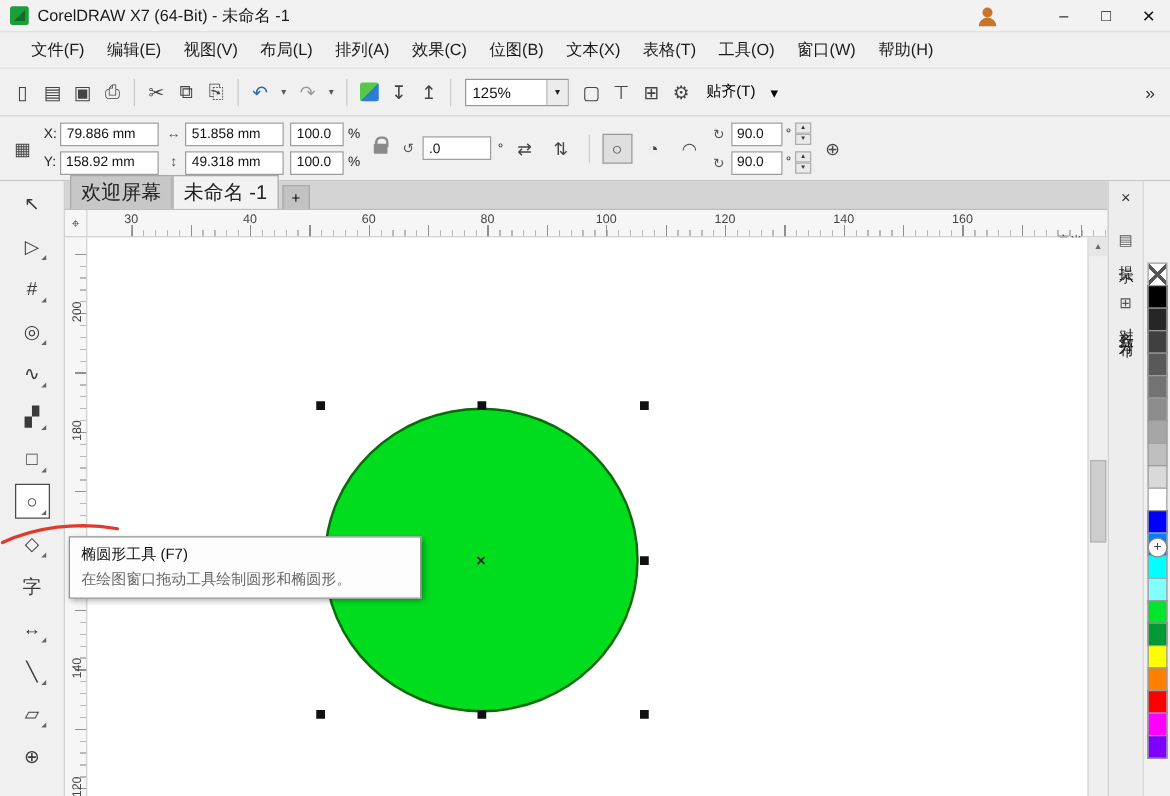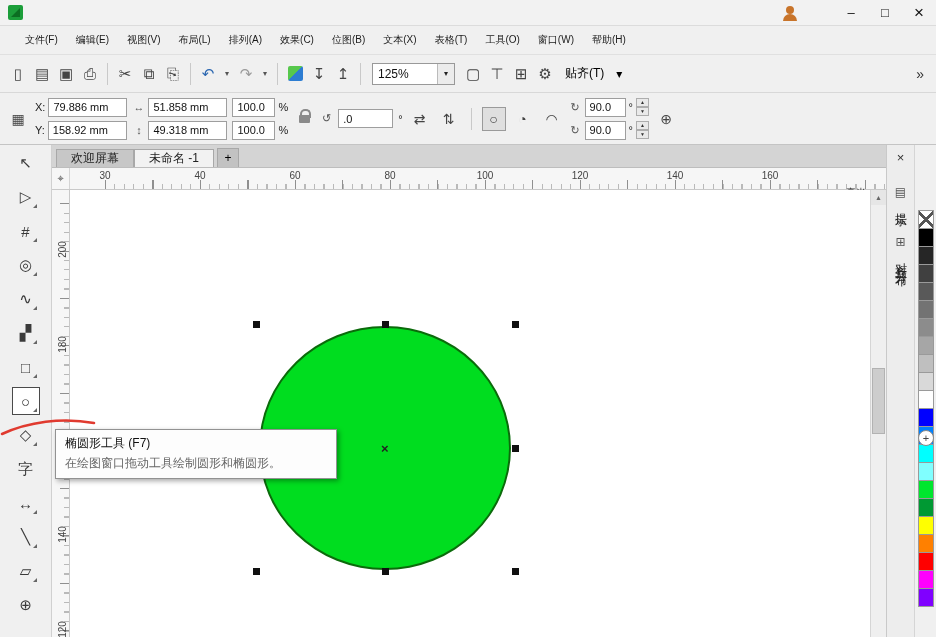--- a/index.html
+++ b/index.html
@@ -13,21 +13,21 @@
   .applogo::after { content:""; position:absolute; left:3px; top:3px; width:9px; height:9px; background:#0c6e22; clip-path:polygon(0 100%,100% 0,100% 100%); }
   .title { font-size:13px; color:#1a1a1a; }
   .user-ico { margin-left:auto; width:16px; height:16px; position:relative; margin-right:36px; cursor:pointer; }
   .user-ico::before { content:""; position:absolute; left:4px; top:1px; width:8px; height:8px; border-radius:50%; background:#c8742a; }
   .user-ico::after { content:""; position:absolute; left:1px; top:9px; width:14px; height:7px; border-radius:7px 7px 0 0; background:#c8742a; }
   .wbtn { width:34px; height:25px; border:none; background:none; font-size:13px; color:#111; cursor:pointer; }
   .wbtn.close { font-size:17px; }
 
   
   .menubar { height:28px; display:flex; align-items:center; padding-left:16px; background:#f0f0f0; }
-  .menu-item { padding:4px 9px; font-size:10px; color:#1a1a1a; background:none; border:none; cursor:pointer; white-space:nowrap; }
+  .menu-item { padding:4px 9px; font-size:13px; color:#1a1a1a; background:none; border:none; cursor:pointer; white-space:nowrap; }
 
   
   .toolbar { height:38px; display:flex; align-items:center; padding:0 6px; background:#f0f0f0; border-top:1px solid #e0e0e0; }
   .tbtn { min-width:24px; height:26px; display:flex; align-items:center; justify-content:center; font-size:15px; color:#444; background:none; border:1px solid transparent; cursor:pointer; }
   .tbtn.undo { color:#2a66b0; }
   .tbtn.redo { color:#9a9a9a; }
   .ddbtn { width:14px; height:26px; border:none; background:none; font-size:8px; color:#555; cursor:pointer; }
   .sep { width:1px; height:22px; background:#c9c9c9; margin:0 5px; }
   .connect-ic { width:15px; height:15px; border-radius:2px; background:linear-gradient(135deg,#57c84d 0 50%,#2d7dd2 50% 100%); }
   .combo { display:flex; align-items:center; height:22px; background:#fff; border:1px solid #999; margin:0 6px; }
@@ -58,21 +58,21 @@
 
   
   .toolbox { width:52px; background:#f0f0f0; border-right:1px solid #d0d0d0; display:flex; flex-direction:column; align-items:center; padding-top:4px; }
   .tool { width:28px; height:28px; margin-bottom:6px; display:flex; align-items:center; justify-content:center; font-size:15px; color:#3a3a3a; background:none; border:1px solid transparent; cursor:pointer; position:relative; flex:none; }
   .tool.fly::after { content:""; position:absolute; right:2px; bottom:2px; border-left:4px solid transparent; border-bottom:4px solid #666; }
   .tool.active { border:1px solid #4a4a4a; background:#fff; }
 
   
   .center { flex:1; display:flex; flex-direction:column; min-width:0; }
   .doctabs { height:23px; display:flex; align-items:flex-end; background:#d4d4d4; border-bottom:1px solid #bdbdbd; padding-left:4px; }
-  .dtab { height:18px; padding:0 14px; display:flex; align-items:center; font-size:12px; color:#222; background:#c7c7c7; border:1px solid #a8a8a8; border-bottom:none; cursor:pointer; }
+  .dtab { height:27px; padding:0 8px; display:flex; align-items:center; font-size:16px; color:#222; background:#c7c7c7; border:1px solid #a8a8a8; border-bottom:none; cursor:pointer; }
   .dtab.active { background:#f2f2f2;margin-top:20px; }
   .newtab { width:22px; height:19px; margin-left:3px; display:flex; align-items:center; justify-content:center; background:#c2c2c2; border:1px solid #a8a8a8; border-bottom:none; font-size:12px; cursor:pointer; }
 
   .hrulerrow { height:22px; display:flex; background:#f6f6f6; border-bottom:1px solid #c9c9c9; }
   .corner { width:18px; display:flex; align-items:center; justify-content:center; font-size:11px; color:#555; border-right:1px solid #d4d4d4; }
   .hruler { flex:1; position:relative; font-size:10px; color:#444;
     background:
       repeating-linear-gradient(90deg,#8f8f8f 0 1px,transparent 1px 47.5px) 35px 100% / 100% 9px no-repeat,
       repeating-linear-gradient(90deg,#b9b9b9 0 1px,transparent 1px 9.5px) 35px 100% / 100% 5px no-repeat;
   }
@@ -120,20 +120,21 @@
   .tooltip .tt-body { font-size:12px; color:#666; margin-top:3px; }
   .annotation { position:absolute; left:0; top:406px; z-index:25; pointer-events:none; }
 </style>
 </head>
 <body>
 
 <div id="app">
 
   <div class="titlebar">
     <span class="applogo"></span>
+    <span class="title">CorelDRAW X7 (64-Bit) - 未命名 -1</span>
     <span class="user-ico"></span>
     <button class="wbtn">–</button>
     <button class="wbtn">□</button>
     <button class="wbtn close">×</button>
   </div>
 
   <div class="menubar">
     <button class="menu-item">文件(F)</button>
     <button class="menu-item">编辑(E)</button>
     <button class="menu-item">视图(V)</button>

